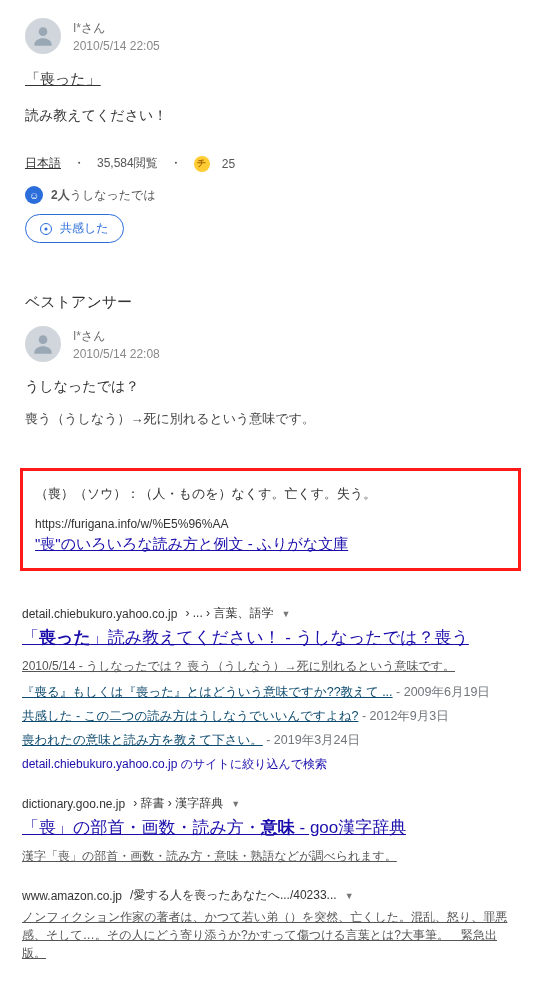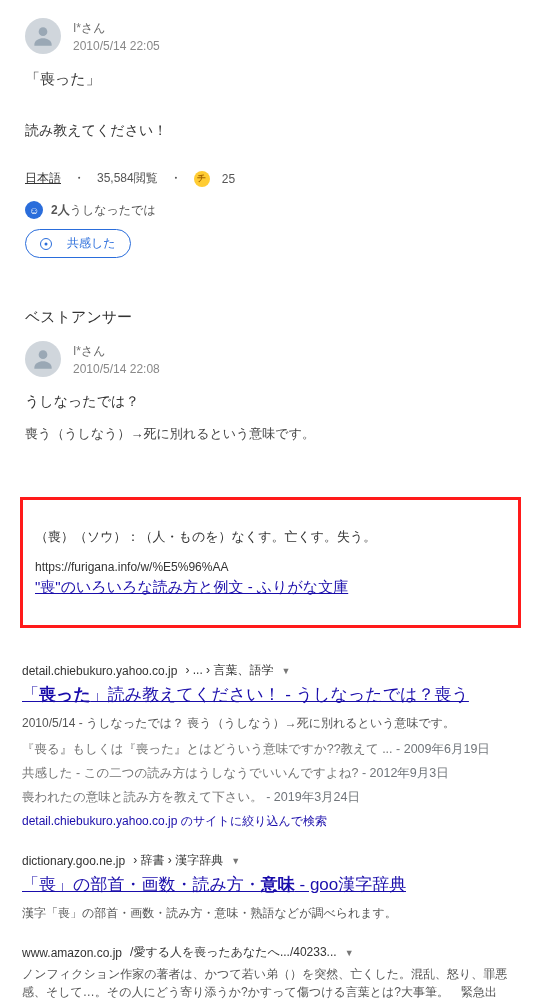--- a/index.html
+++ b/index.html
@@ -4,47 +4,47 @@
   <style>
     * { margin:0; padding:0; box-sizing:border-box; }
     body { font-family:"Hiragino Kaku Gothic Pro","Meiryo",sans-serif; font-size:13px; color:#333; background:#fff; width:541px; }
     .post { padding:18px 25px 10px; }
     .user-row { display:flex; align-items:center; gap:12px; margin-bottom:16px; }
     .avatar { width:36px; height:36px; border-radius:50%; background:#d0d6dc; display:flex; align-items:center; justify-content:center; }
     .avatar svg { width:26px; height:26px; fill:#9aa8b5; }
     .user-meta .uname { font-size:12px; color:#777; }
     .user-meta .suffix { color:#666; }
     .user-meta .ts { font-size:12px; color:#888; margin-top:2px; }
-    .q-title { font-size:15px; margin:12px 0 33px; }
+    .q-title { font-size:15px; margin:12px 0 18px;text-decoration:underline; }
     .q-body { font-size:14px; margin-bottom:30px; }
     .meta-line { font-size:12px; color:#555; display:flex; align-items:center; gap:12px; margin-bottom:14px; }
     .cat-link { color:#333; text-decoration:underline; }
     .coin { width:16px; height:16px; border-radius:50%; background:#ffcc33; display:inline-flex; align-items:center; justify-content:center; font-size:9px; color:#a66600; font-weight:bold; }
     .sympathize { display:flex; align-items:center; gap:8px; font-size:12px; color:#555; margin-bottom:10px; }
     .blue-badge { width:18px; height:18px; border-radius:50%; background:#2a6ddb; color:#fff; font-size:10px; display:flex; align-items:center; justify-content:center; font-weight:bold; }
-    .share-btn { border:1px solid #2a6ddb; border-radius:16px; padding:5px 14px; font-size:12px; color:#2a6ddb; background:#fff; display:inline-flex; align-items:center; gap:15px; cursor:pointer; }
+    .share-btn { border:1px solid #2a6ddb; border-radius:16px; padding:5px 14px; font-size:12px; color:#2a6ddb; background:#fff; display:inline-flex; align-items:center; gap:8px; cursor:pointer; }
     .share-ic { width:12px; height:12px; border:1.5px solid #2a6ddb; border-radius:50%; position:relative; }
     .share-ic::after { content:""; position:absolute; width:3px; height:3px; background:#2a6ddb; border-radius:50%; top:50%; left:50%; transform:translate(-50%,-50%); }
     .ba-title { font-size:15px; font-weight:normal; margin:40px 0 14px; padding:0 25px; }
     .answer { padding:0 25px 14px; }
     .a-line1 { font-size:14px; margin:14px 0; }
-    .a-line2 { font-size:13px; color:#444; margin-bottom:22px; }
-    .highlight { border:3px solid #ff1a1a; margin:18px 20px 26px; padding:28px 12px; }
+    .a-line2 { font-size:13px; color:#444; margin-bottom:8px; }
+    .highlight { border:3px solid #ff1a1a; margin:18px 20px 26px; padding:14px 12px; }
     .hl-def { font-size:13px; margin-bottom:14px; }
     .hl-url { font-size:12px; color:#333; word-break:break-all; margin-bottom:4px; }
     .hl-link { font-size:15px; color:#1a0dab; text-decoration:underline; cursor:pointer; }
     .serp { padding:8px 22px 50px; }
     .result { margin-bottom:22px; }
     .bc { font-size:12px; color:#333; margin-bottom:4px; display:flex; align-items:center; gap:8px; }
     .bc .tri { font-size:9px; color:#777; }
     .rtitle { font-size:17px; color:#1a0dab; text-decoration:underline; margin-bottom:5px; display:inline-block; cursor:pointer; white-space:nowrap; overflow:hidden; text-overflow:clip; max-width:100%; }
     .rtitle b { color:#1a0dab; font-weight:bold; }
-    .snippet { font-size:12px; color:#555; line-height:1.5; margin-bottom:6px; }
+    .snippet { font-size:12px; color:#555; line-height:1.5; margin-bottom:6px;text-decoration:underline; }
     .rel-links { font-size:12.5px; line-height:1.9; }
-    .rel-links a { color:#737373; }
+    .rel-links a { color:#0c4a6e; text-decoration:underline; }
     .rel-links .date { color:#70757a; }
     .morelink { font-size:12px; color:#1a0dab; margin-top:4px; }
   </style>
 </head>
 <body>
 
 <div class="post">
   <div class="user-row">
     <div class="avatar">
       <svg viewBox="0 0 24 24">

